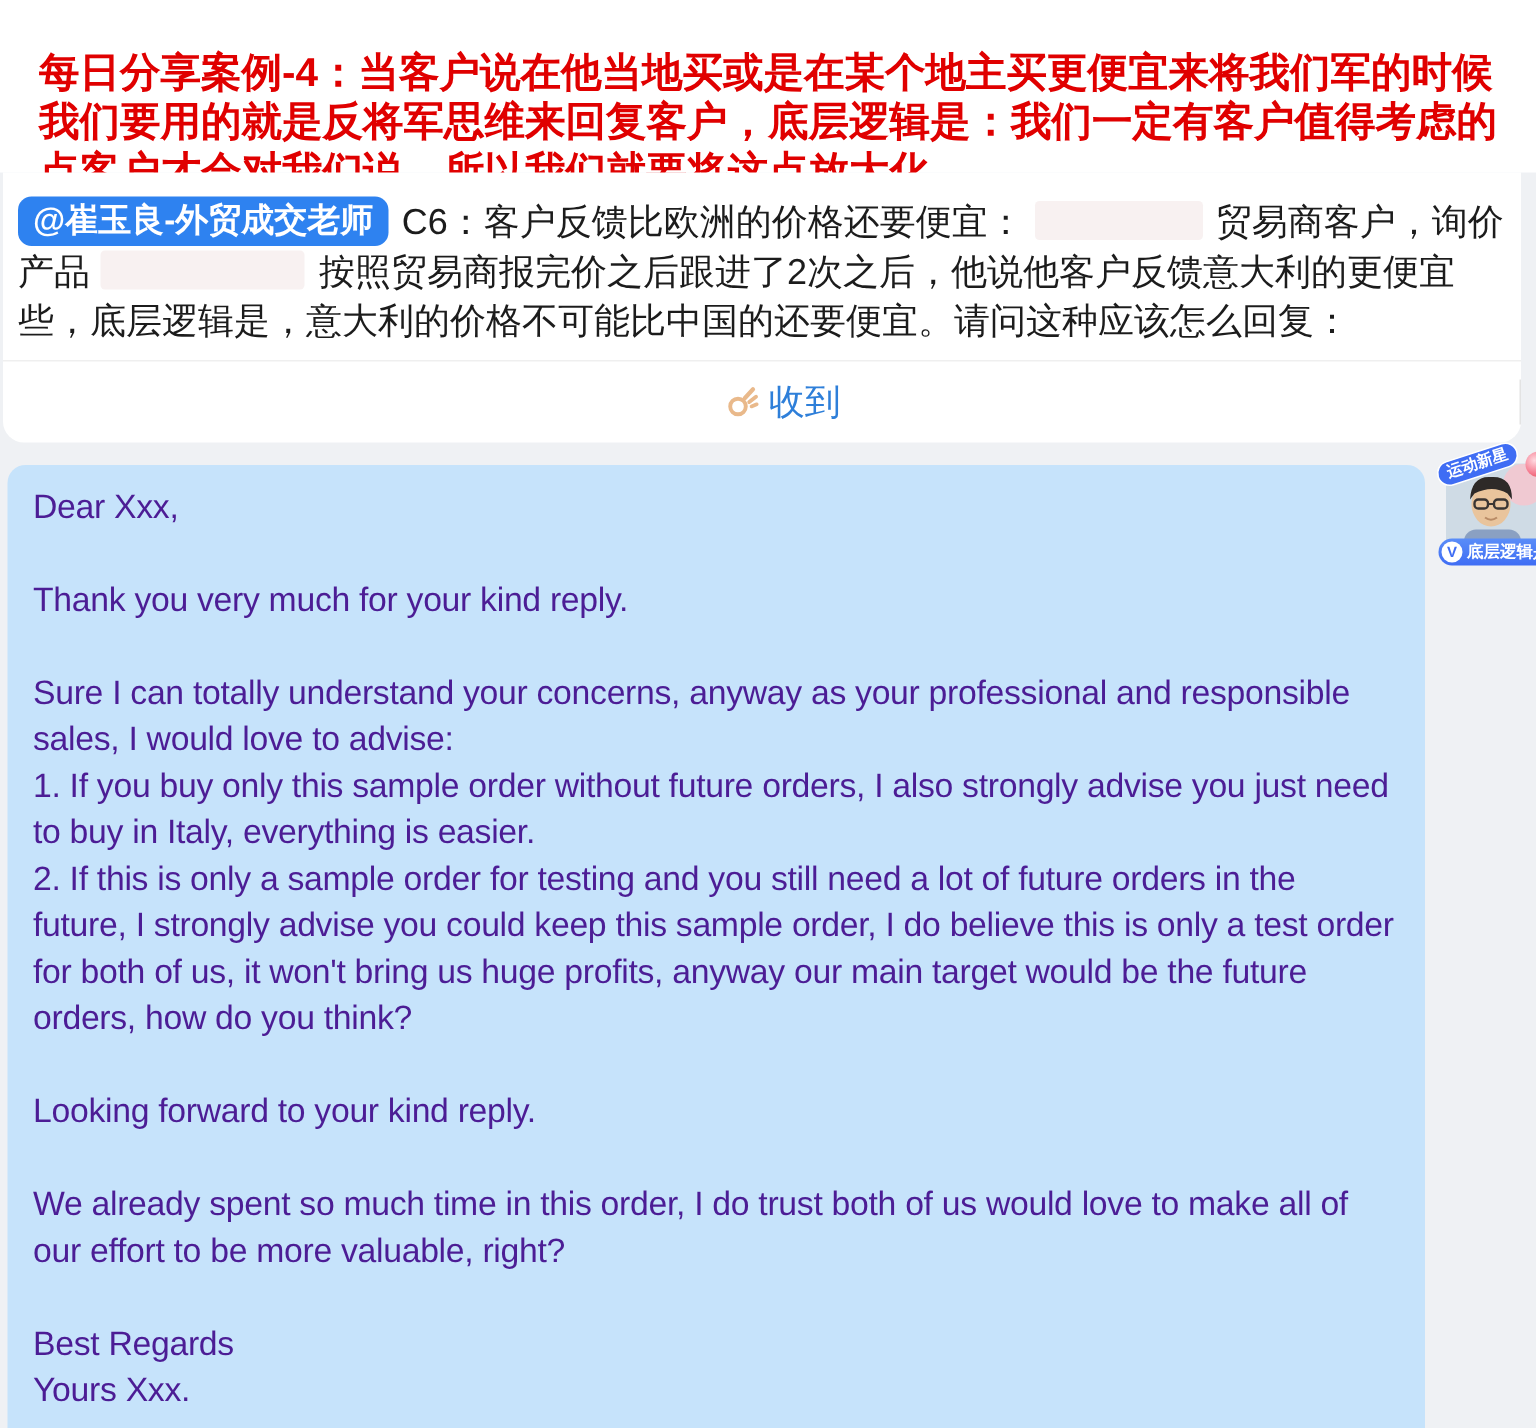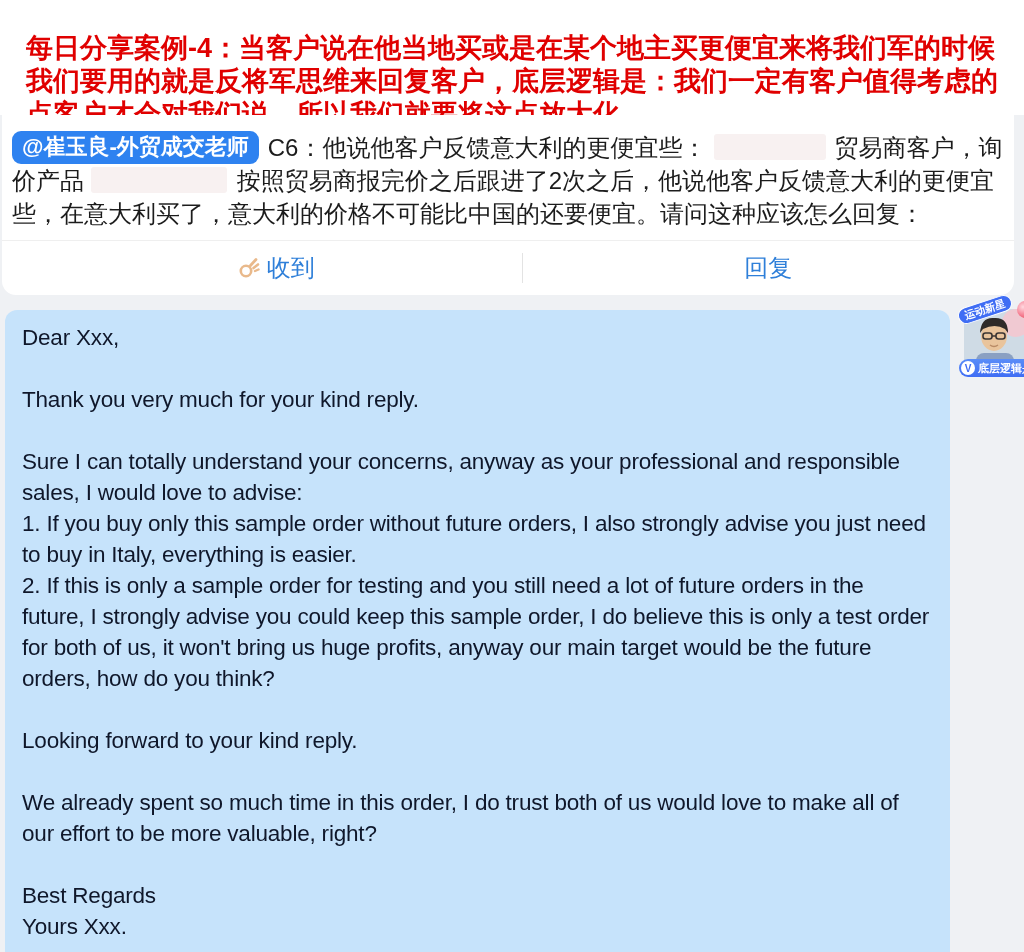--- a/index.html
+++ b/index.html
@@ -71,21 +71,21 @@
 
   
   .bubble {
     position:absolute; left:5px; top:310px; width:945px; height:700px;
     background:#c6e3fb;
     border-radius:12px 12px 0 0;
     padding:12px 20px 16px 17px;
   }
   .bubble p {
     margin:0 0 31px 0;
-    font-size:22.5px; line-height:31px; color:#0f172a;
+    font-size:22.5px; line-height:31px; color:#4c1d95;
     white-space:pre-line;
     letter-spacing:-0.2px;
   }
   .bubble p:last-child { margin-bottom:0; }
 
   
   .avatar {
     position:absolute; left:964px; top:303px; width:66px; height:74px;
     cursor:pointer;
   }
@@ -124,39 +124,36 @@
 </style>
 </head>
 <body>
 
 <div class="top-band">
   <h1 class="heading">每日分享案例-4：当客户说在他当地买或是在某个地主买更便宜来将我们军的时候我们要用的就是反将军思维来回复客户，底层逻辑是：我们一定有客户值得考虑的点客户才会对我们说，所以我们就要将这点放大化</h1>
 </div>
 
 <div class="question-card">
   <div class="q-text">
-    <span class="author-badge">@崔玉良-外贸成交老师</span><span>C6：他说他客户反馈意大利的更便宜些：</span><span class="redact redact-1"></span><span>贸易商客户，询价产品</span> <span class="redact redact-2"></span><span>按照贸易商报完价之后跟进了2次之后，他说他客户反馈意大利的更便宜些，在意大利买了，意大利的价格不可能比中国的还要便宜。请问这种应该怎么回复：</span>
+    <span class="author-badge">@崔玉良-外贸成交老师</span><span>C6：客户反馈比欧洲的价格还要便宜：</span><span class="redact redact-1"></span><span>贸易商客户，询价产品</span> <span class="redact redact-2"></span><span>按照贸易商报完价之后跟进了2次之后，他说他客户反馈意大利的更便宜些，底层逻辑是，意大利的价格不可能比中国的还要便宜。请问这种应该怎么回复：</span>
   </div>
   <div class="h-divider"></div>
   <div class="actions">
     <button class="action-btn">
       <span class="ok-hand">
         <svg viewBox="0 0 24 24" width="24" height="24">
           <circle cx="9" cy="15" r="5.2" fill="none" stroke="#e9b98b" stroke-width="2.6"></circle>
           <path d="M13.5 9.5 L19 3.5" stroke="#e9b98b" stroke-width="2.8" stroke-linecap="round" fill="none"></path>
           <path d="M16.5 12 L21 8.5" stroke="#e9b98b" stroke-width="2.6" stroke-linecap="round" fill="none"></path>
           <path d="M18 15 L21.5 13.5" stroke="#e9b98b" stroke-width="2.4" stroke-linecap="round" fill="none"></path>
         </svg>
       </span>
       <span>收到</span>
     </button>
     <div class="v-divider"></div>
-    <button class="action-btn">
-      <span>回复</span>
-    </button>
   </div>
 </div>
 
 <div class="bubble">
   <p>Dear Xxx,</p>
   <p>Thank you very much for your kind reply.</p>
   <p>Sure I can totally understand your concerns, anyway as your professional and responsible sales, I would love to advise:
 1. If you buy only this sample order without future orders, I also strongly advise you just need to buy in Italy, everything is easier.
 2. If this is only a sample order for testing and you still need a lot of future orders in the future, I strongly advise you could keep this sample order, I do believe this is only a test order for both of us, it won't bring us huge profits, anyway our main target would be the future orders, how do you think?</p>
   <p>Looking forward to your kind reply.</p>

